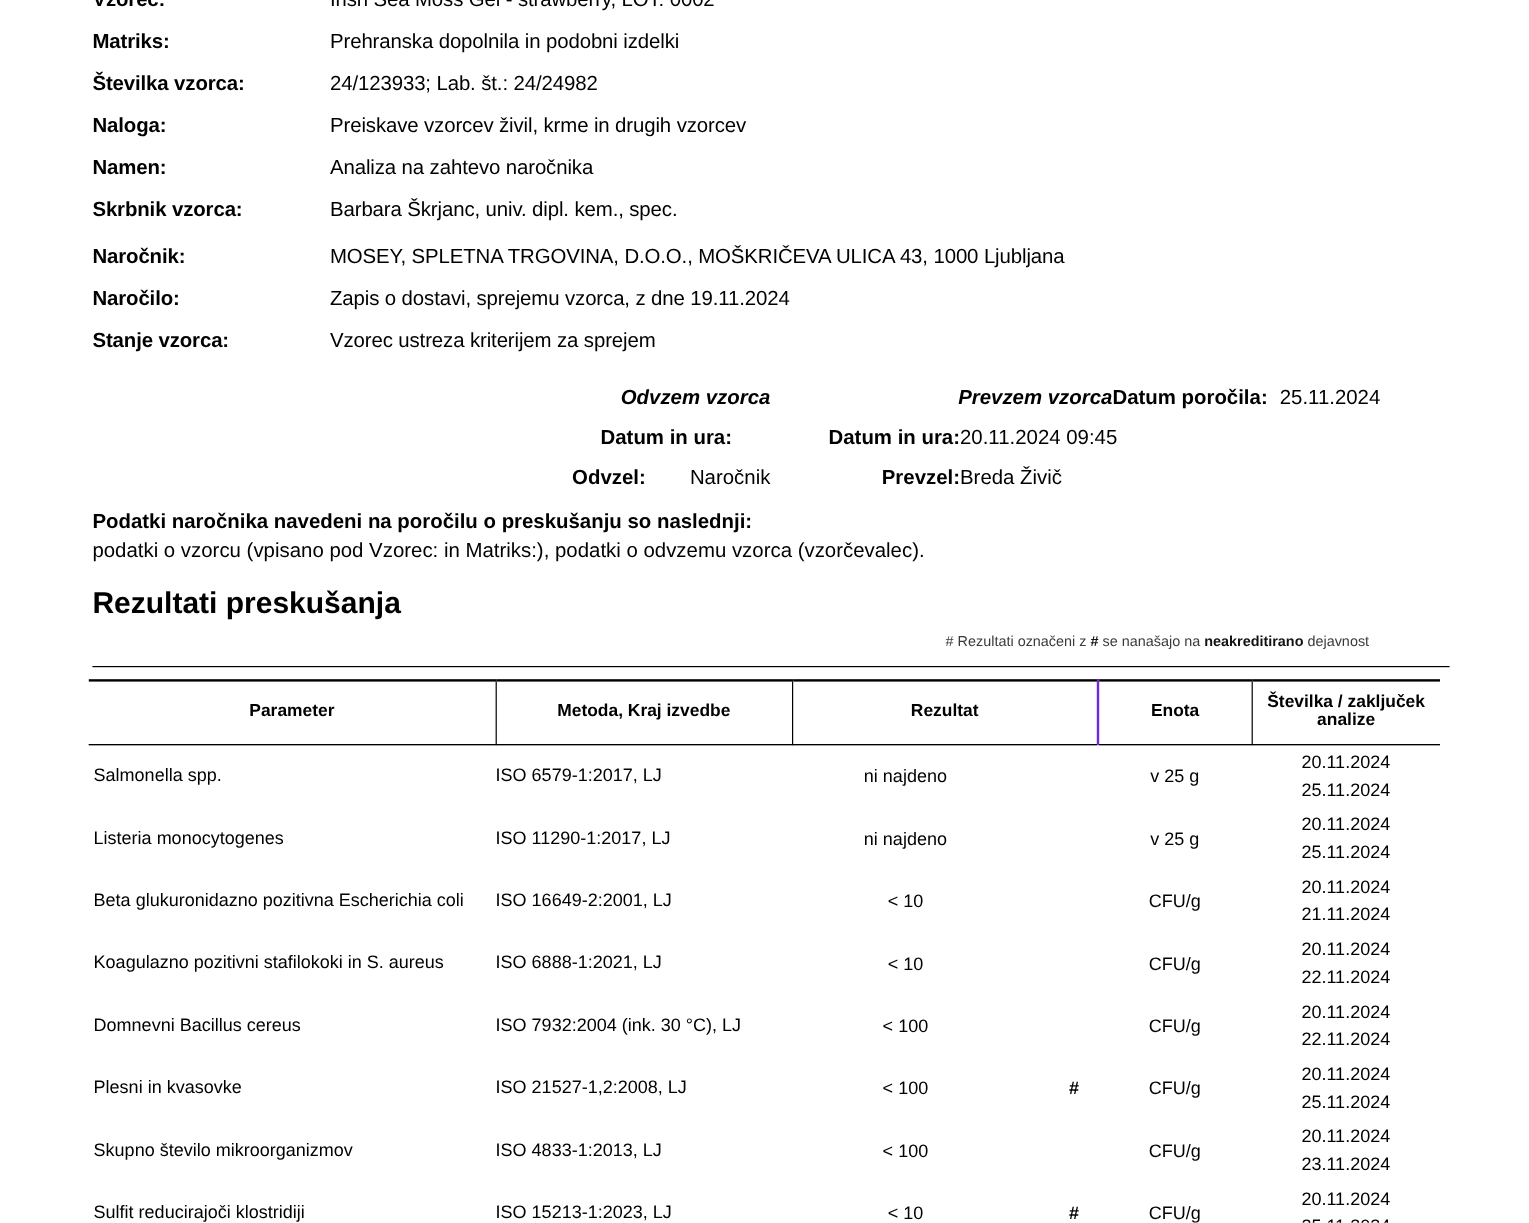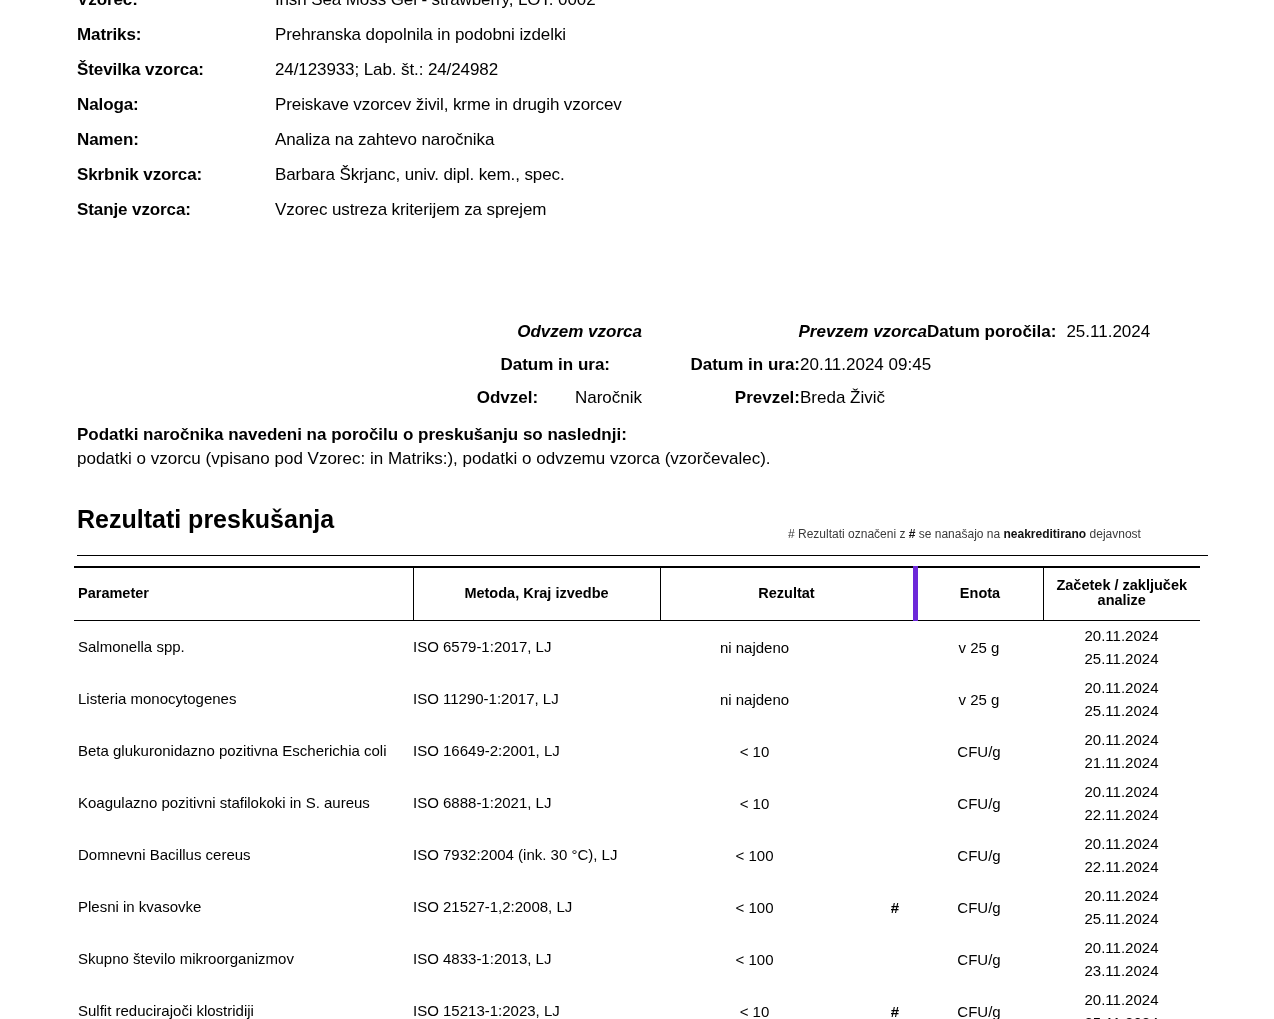--- a/index.html
+++ b/index.html
@@ -103,21 +103,21 @@
   }
   .note-body {
     font-size: 17px;
     line-height: 24px;
   }
 
   
   .results-heading {
     position: absolute;
     left: 77px;
-    top: 505px;
+    top: 489px;
     font-size: 25px;
     font-weight: bold;
   }
   .accred-note {
     position: absolute;
     left: 788px;
     top: 527px;
     font-size: 12px;
     color: #3a3a3a;
     white-space: nowrap;
@@ -143,26 +143,26 @@
   }
   .tbl thead th {
     font-size: 14.5px;
     font-weight: bold;
     padding: 10px 4px 12px 4px;
     border-top: 2.5px solid #000;
     border-bottom: 1.6px solid #000;
     vertical-align: middle;
   }
   .tbl thead th.c-param {
-    text-align: left;
+    text-align: center;
     padding-left: 4px;
     border-right: 1px solid #000;
   }
   .tbl thead th.c-method { border-right: 1px solid #000; margin-left: 12px; }
-  .tbl thead th.c-result { border-right: 5px solid #6d28d9; }
+  .tbl thead th.c-result { border-right: 2px solid #6d28d9; }
   .tbl thead th.c-unit   { border-right: 1px solid #000; }
   .tbl thead th.c-dates  { line-height: 15px; }
 
   .tbl tbody td {
     font-size: 15px;
     padding: 0;
     vertical-align: middle;
     height: 52px;
   }
   .tbl tbody td.c-param {
@@ -211,20 +211,28 @@
       <div class="field-label">Naloga:</div>
       <div class="field-value">Preiskave vzorcev živil, krme in drugih vzorcev</div>
     </div>
     <div class="field-row">
       <div class="field-label">Namen:</div>
       <div class="field-value">Analiza na zahtevo naročnika</div>
     </div>
     <div class="field-row">
       <div class="field-label">Skrbnik vzorca:</div>
       <div class="field-value">Barbara Škrjanc, univ. dipl. kem., spec.</div>
+    </div>
+    <div class="field-row gap-before">
+      <div class="field-label">Naročnik:</div>
+      <div class="field-value">MOSEY, SPLETNA TRGOVINA, D.O.O., MOŠKRIČEVA ULICA 43, 1000 Ljubljana</div>
+    </div>
+    <div class="field-row">
+      <div class="field-label">Naročilo:</div>
+      <div class="field-value">Zapis o dostavi, sprejemu vzorca, z dne 19.11.2024</div>
     </div>
     <div class="field-row">
       <div class="field-label">Stanje vzorca:</div>
       <div class="field-value">Vzorec ustreza kriterijem za sprejem</div>
     </div>
   </div>
 
   <div class="sampling">
     <div class="samp-row">
       <div class="samp-left-title">Odvzem vzorca</div>
@@ -269,21 +277,21 @@
       <col class="w-hash">
       <col class="w-unit">
       <col class="w-dates">
     </colgroup>
     <thead>
       <tr>
         <th class="c-param">Parameter</th>
         <th class="c-method">Metoda, Kraj izvedbe</th>
         <th class="c-result" colspan="2">Rezultat</th>
         <th class="c-unit">Enota</th>
-        <th class="c-dates">Začetek / zaključek analize</th>
+        <th class="c-dates">Številka / zaključek analize</th>
       </tr>
     </thead>
     <tbody>
       <tr>
         <td class="c-param">Salmonella spp.</td>
         <td class="c-method">ISO 6579-1:2017,  LJ</td>
         <td class="c-result">ni najdeno</td>
         <td class="c-hash"></td>
         <td class="c-unit">v 25 g</td>
         <td class="c-dates">

